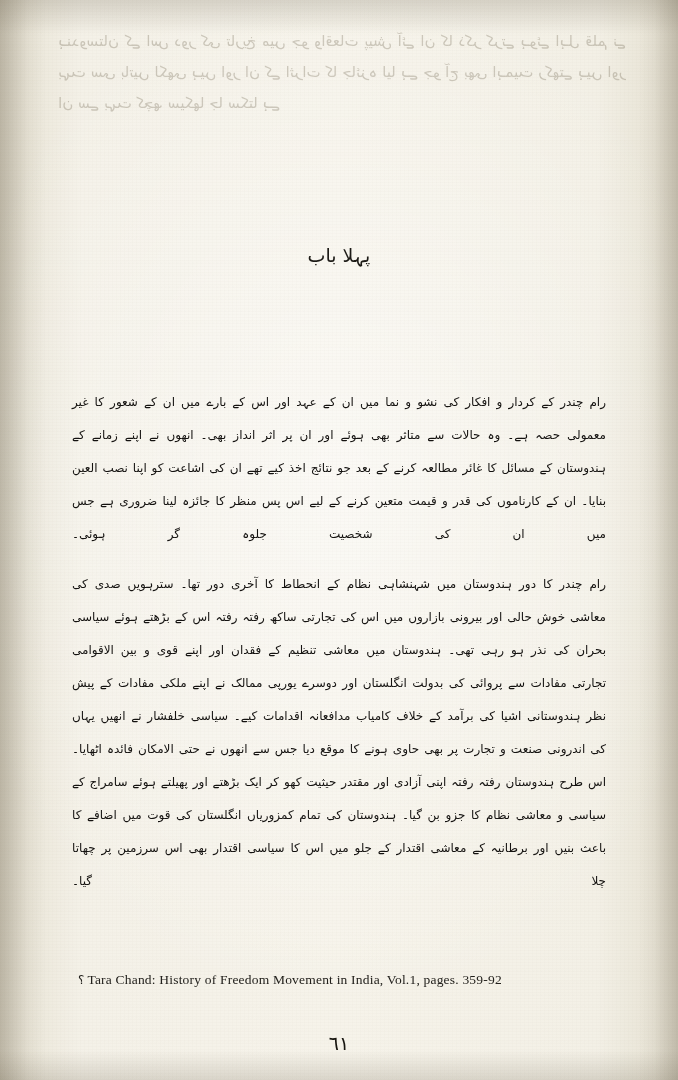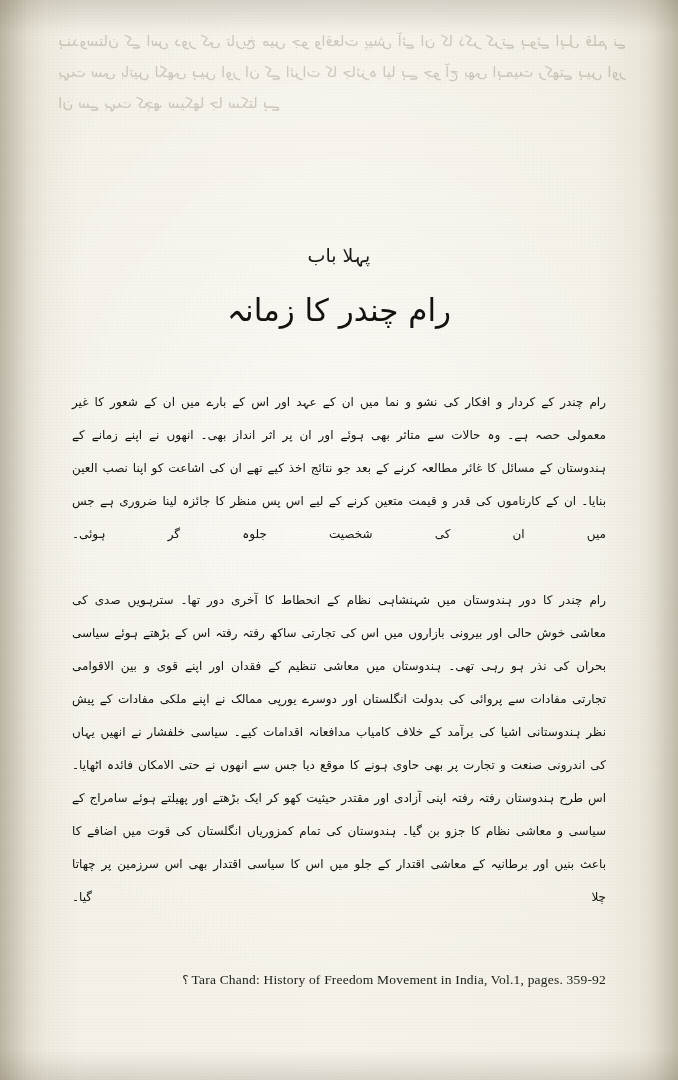--- a/index.html
+++ b/index.html
@@ -113,30 +113,30 @@
     right: 72px;
     direction: rtl;
     text-align: justify;
     text-align-last: justify;
     color: #141210;
     font-size: 12px;
     line-height: 33px;
     word-spacing: 1px;
   }
   .para-1 { top: 386px; }
-  .para-2 { top: 584px; }
+  .para-2 { top: 568px; }
   .para-3 { top: 920px; }
 
   .footnote {
     position: absolute;
     left: 78px;
     right: 72px;
     top: 972px;
     direction: ltr;
-    text-align: right;
+    text-align: left;
     font-family: "Liberation Serif", serif;
     font-size: 13.5px;
     color: #22201c;
     letter-spacing: .2px;
   }
   .footnote .marker {
     font-family: "DejaVu Sans", sans-serif;
     font-size: 12px;
     margin-inline-end: 3px;
   }
@@ -168,29 +168,29 @@
 <body>
 
 <div class="page">
   <div class="paper-tone"></div>
   <div class="paper-grain"></div>
 
   <div class="bleed-through">ہندوستان کے اس دور کی تاریخ میں جو واقعات پیش آئے ان کا ذکر کرتے ہوئے اہل قلم نے بہت سی باتیں لکھی ہیں اور ان کے اثرات کا جائزہ لیا ہے جو آج بھی اہمیت رکھتے ہیں اور ان سے بہت کچھ سیکھا جا سکتا ہے</div>
 
   <div class="content">
     <div class="chapter-label">پہلا باب</div>
-    <div class="chapter-title">رام چندر کا زمانہ</div>
 
     <div class="body-block para-1">رام چندر کے کردار و افکار کی نشو و نما میں ان کے عہد اور اس کے بارے میں ان کے شعور کا غیر معمولی حصہ ہے۔ وہ حالات سے متاثر بھی ہوئے اور ان پر اثر انداز بھی۔ انھوں نے اپنے زمانے کے ہندوستان کے مسائل کا غائر مطالعہ کرنے کے بعد جو نتائج اخذ کیے تھے ان کی اشاعت کو اپنا نصب العین بنایا۔ ان کے کارناموں کی قدر و قیمت متعین کرنے کے لیے اس پس منظر کا جائزہ لینا ضروری ہے جس میں ان کی شخصیت جلوہ گر ہوئی۔</div>
     <div class="body-block para-2">رام چندر کا دور ہندوستان میں شہنشاہی نظام کے انحطاط کا آخری دور تھا۔ سترہویں صدی کی معاشی خوش حالی اور بیرونی بازاروں میں اس کی تجارتی ساکھ رفتہ رفتہ اس کے بڑھتے ہوئے سیاسی بحران کی نذر ہو رہی تھی۔ ہندوستان میں معاشی تنظیم کے فقدان اور اپنے قوی و بین الاقوامی تجارتی مفادات سے پروائی کی بدولت انگلستان اور دوسرے یورپی ممالک نے اپنے ملکی مفادات کے پیش نظر ہندوستانی اشیا کی برآمد کے خلاف کامیاب مدافعانہ اقدامات کیے۔ سیاسی خلفشار نے انھیں یہاں کی اندرونی صنعت و تجارت پر بھی حاوی ہونے کا موقع دیا جس سے انھوں نے حتی الامکان فائدہ اٹھایا۔ اس طرح ہندوستان رفتہ رفتہ اپنی آزادی اور مقتدر حیثیت کھو کر ایک بڑھتے اور پھیلتے ہوئے سامراج کے سیاسی و معاشی نظام کا جزو بن گیا۔ ہندوستان کی تمام کمزوریاں انگلستان کی قوت میں اضافے کا باعث بنیں اور برطانیہ کے معاشی اقتدار کے جلو میں اس کا سیاسی اقتدار بھی اس سرزمین پر چھاتا چلا گیا۔</div>
 
     <div class="footnote">
       <span class="marker">؟</span><span>Tara Chand: History of Freedom Movement in India, Vol.1, pages. 359-92</span>
     </div>
 
+    <div class="page-number">٦١</div>
   </div>
 
   <div class="scan-bands"></div>
   <div class="edge-shadow-left"></div>
   <div class="edge-shadow-right"></div>
   <div class="edge-shadow-top"></div>
   <div class="edge-shadow-bottom"></div>
 </div>
 
 </body></html>

